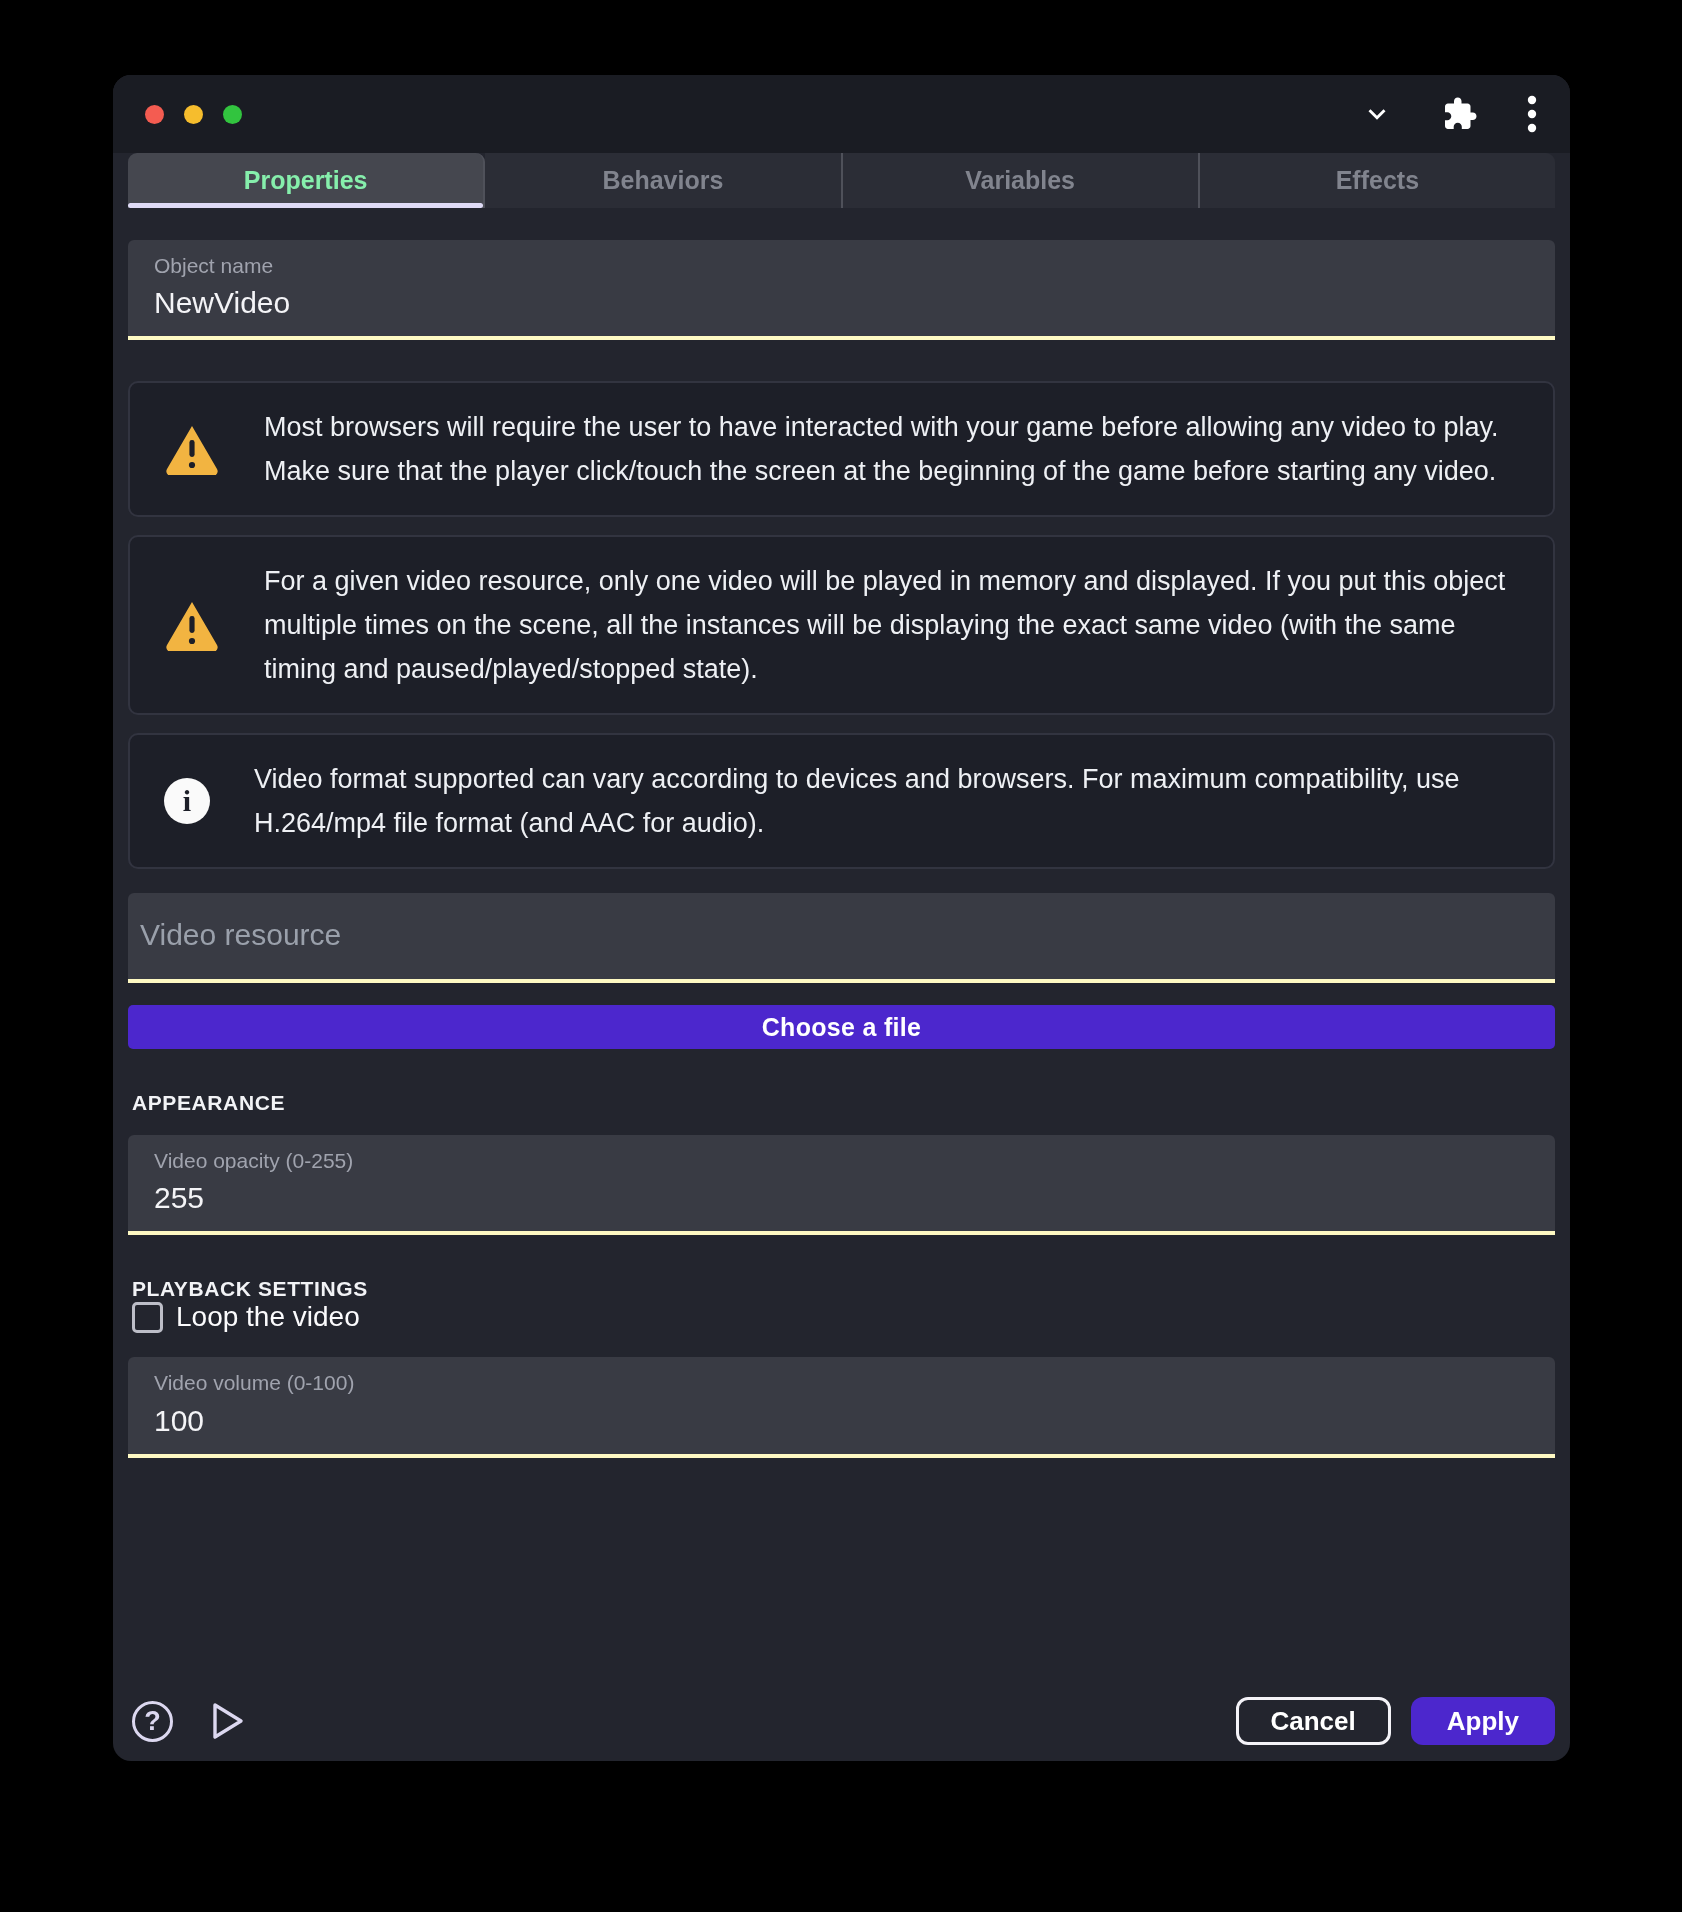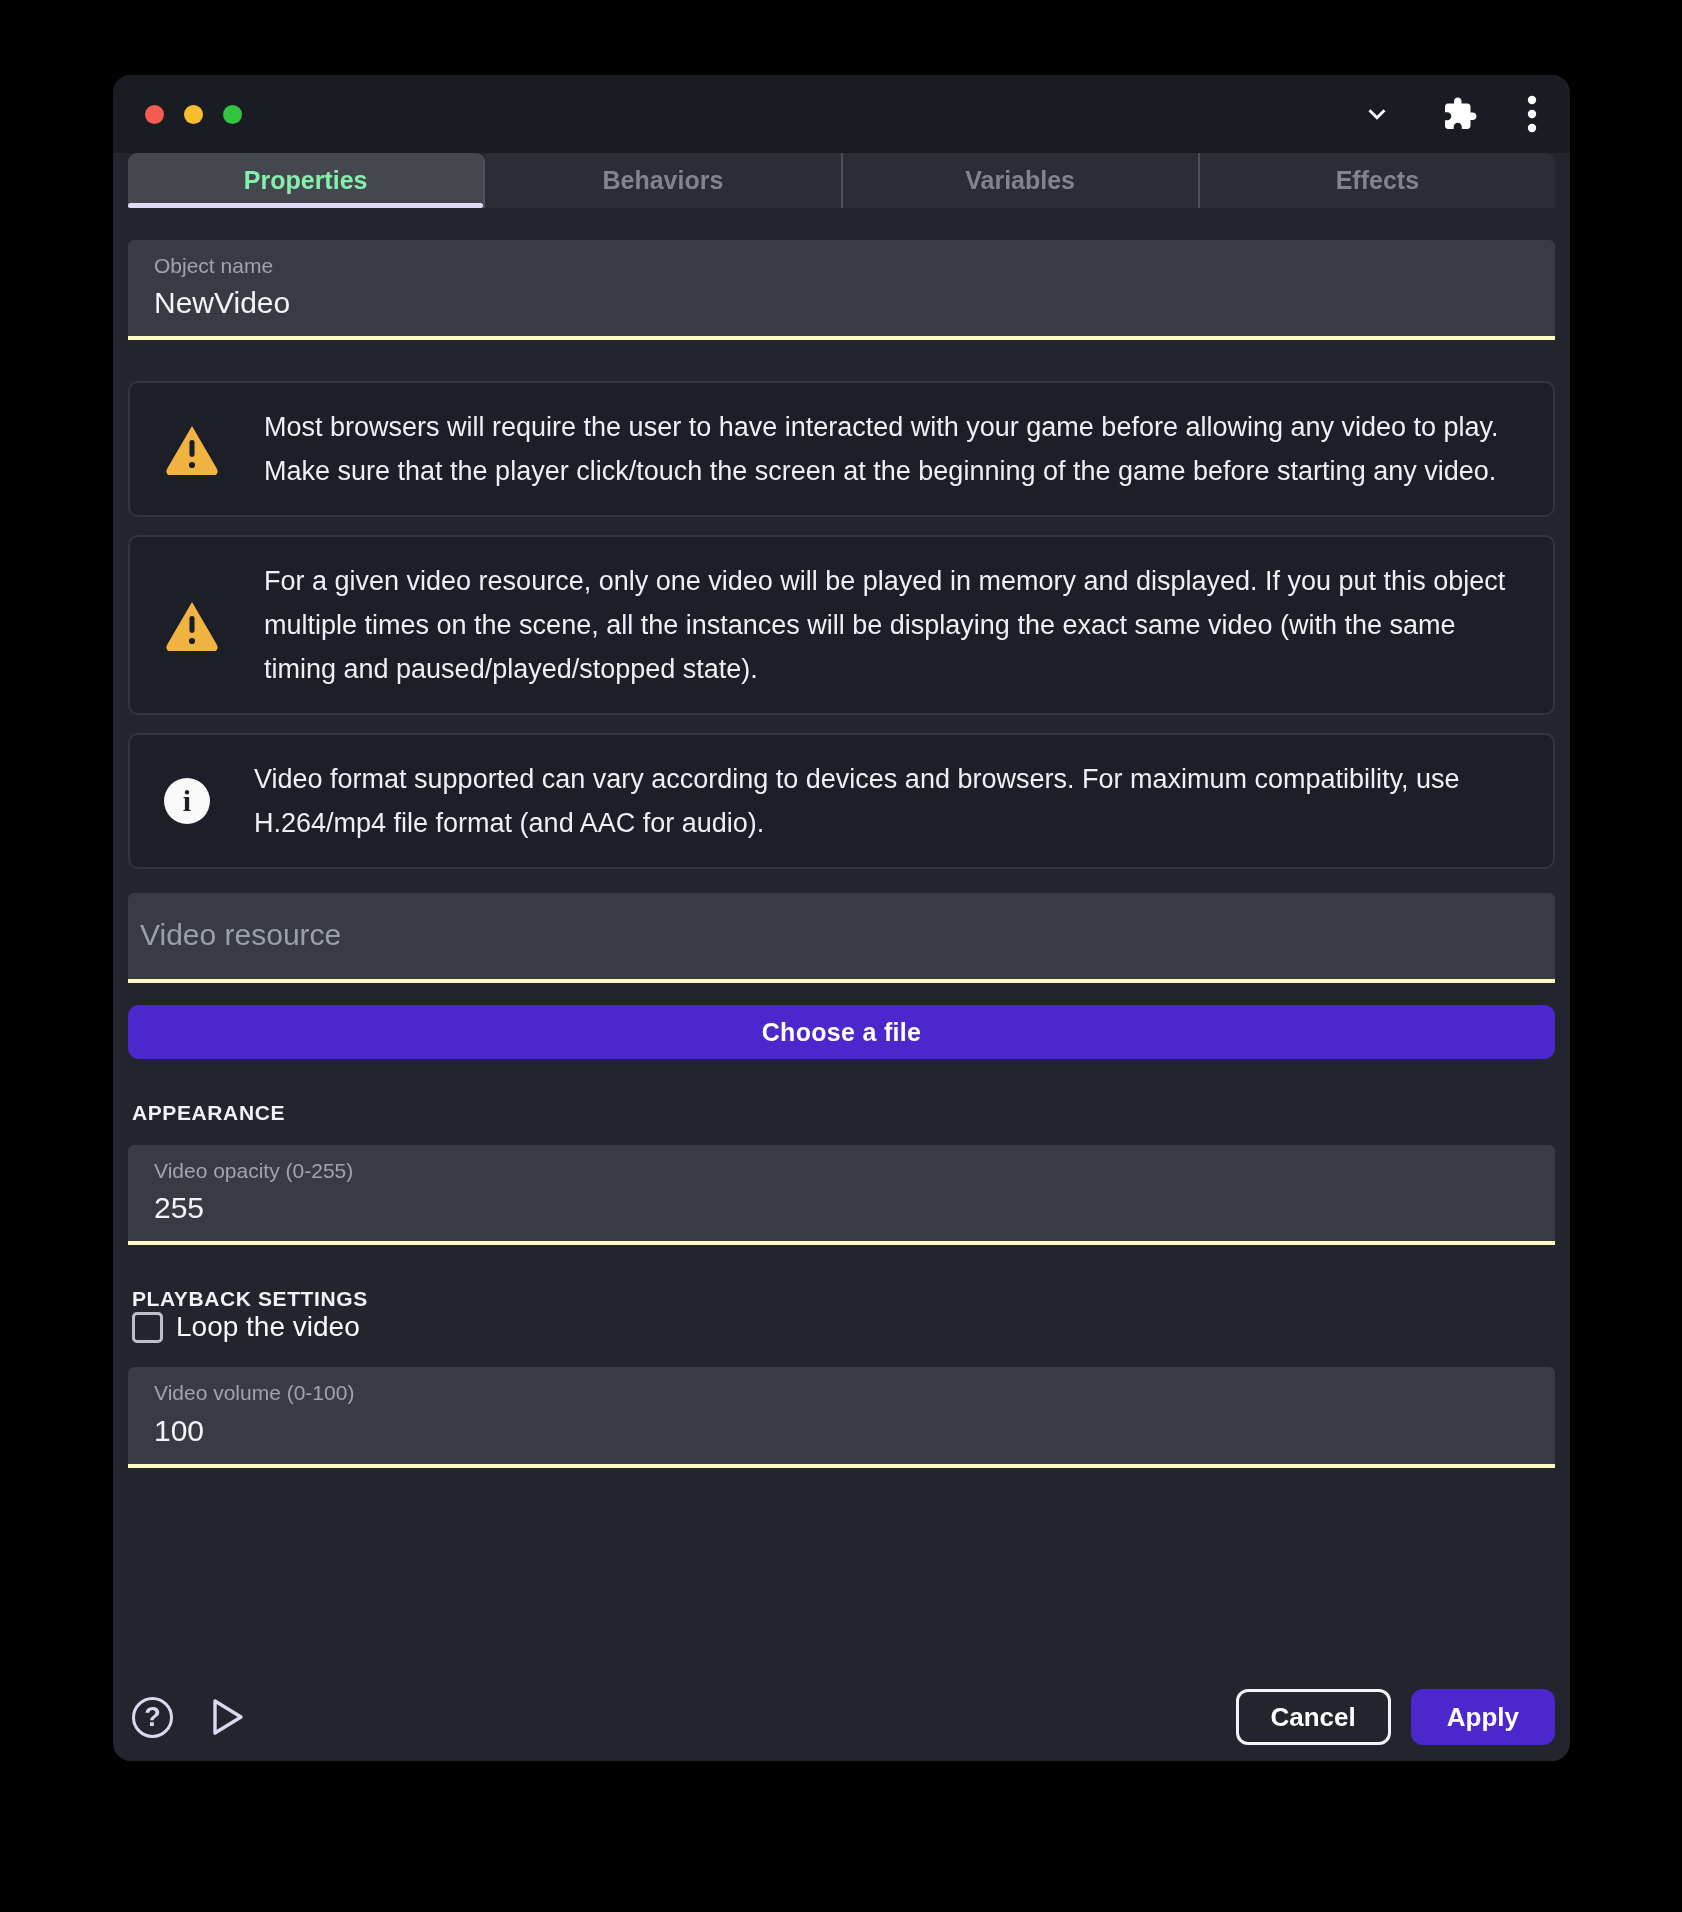--- a/index.html
+++ b/index.html
@@ -62,21 +62,21 @@
   .alert .atext { font-size:27px; color:#eef0f4; line-height:1.63; }
   .warn-icon { flex:0 0 56px; }
   .info-icon {
     flex:0 0 46px; width:46px; height:46px; border-radius:50%; background:#fafafa;
     color:#1d1f28; font-size:30px; font-weight:bold; display:flex; align-items:center; justify-content:center;
     font-family:"Liberation Serif", serif;
   }
 
   
   .choose-btn {
-    margin-top:22px; width:100%; height:54px; background:#4c27cd; border:none; border-radius:11px;
+    margin-top:22px; width:100%; height:44px; background:#4c27cd; border:none; border-radius:5px;
     color:#ffffff; font-size:25px; font-weight:bold; font-family:inherit; cursor:pointer; letter-spacing:.3px;
   }
 
   
   .section-h { margin:42px 4px 0; font-size:21px; font-weight:bold; color:#f2f3f6; letter-spacing:.6px; }
   .field-opacity { margin-top:20px; }
   .field-volume { margin-top:24px; }
 
   
   .checkbox-row { display:flex; align-items:center; gap:13px; padding-left:4px; cursor:pointer; }
@@ -86,21 +86,21 @@
   
   .footer { position:absolute; left:15px; right:15px; bottom:16px; display:flex; align-items:center; }
   .help-icon {
     width:41px; height:41px; border:3px solid #dcd8f0; border-radius:50%;
     color:#dcd8f0; font-size:27px; font-weight:bold; display:flex; align-items:center; justify-content:center;
     cursor:pointer; margin-left:4px;
   }
   .play-icon { margin-left:38px; cursor:pointer; display:flex; align-items:center; }
   .footer .spacer { flex:1; }
   .btn {
-    height:56px; border-radius:12px; font-family:inherit; font-size:26px; font-weight:bold;
+    height:48px; border-radius:12px; font-family:inherit; font-size:26px; font-weight:bold;
     color:#ffffff; cursor:pointer; display:flex; align-items:center; justify-content:center;
   }
   .btn-cancel { background:transparent; border:3px solid #f4f3f8; padding:0 32px; }
   .btn-apply { background:#4c27cd; border:none; padding:0 36px; margin-left:20px; }
 
   .close-icon { cursor:pointer; display:flex; }
   svg { display:block; }
 </style>
 </head>
 <body>

